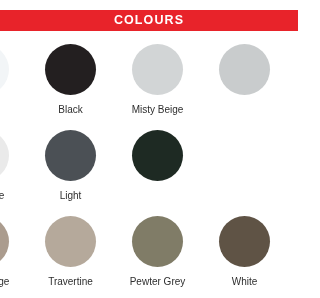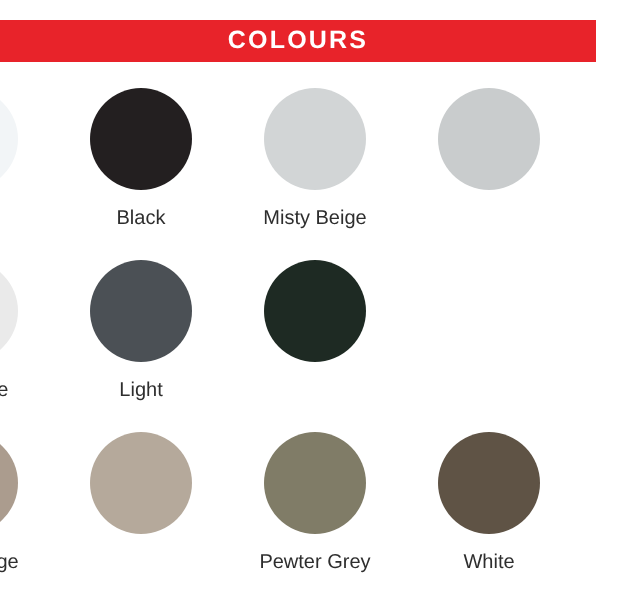--- a/index.html
+++ b/index.html
@@ -127,20 +127,21 @@
       <div class="swatch-cell"></div>
     </div>
 
     <div class="swatch-row">
       <div class="swatch-cell">
         <div class="swatch-dot" style="background: rgb(171, 156, 142);"></div>
         <div class="swatch-label">Sand Beige</div>
       </div>
       <div class="swatch-cell">
         <div class="swatch-dot" style="background: rgb(181, 169, 155);"></div>
+        <div class="swatch-label">Travertine</div>
       </div>
       <div class="swatch-cell">
         <div class="swatch-dot" style="background: rgb(128, 124, 103);"></div>
         <div class="swatch-label">Pewter Grey</div>
       </div>
       <div class="swatch-cell">
         <div class="swatch-dot" style="background: rgb(95, 83, 69);"></div>
         <div class="swatch-label">White</div>
       </div>
       <div class="swatch-cell"></div>

